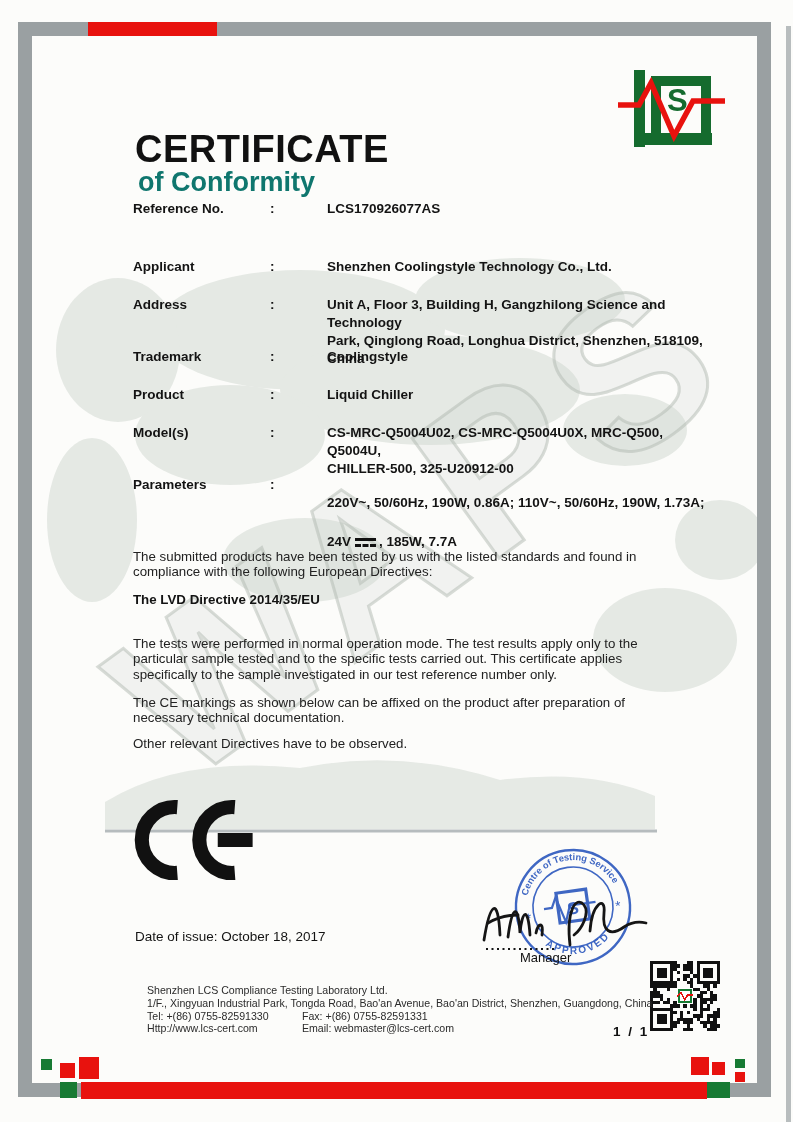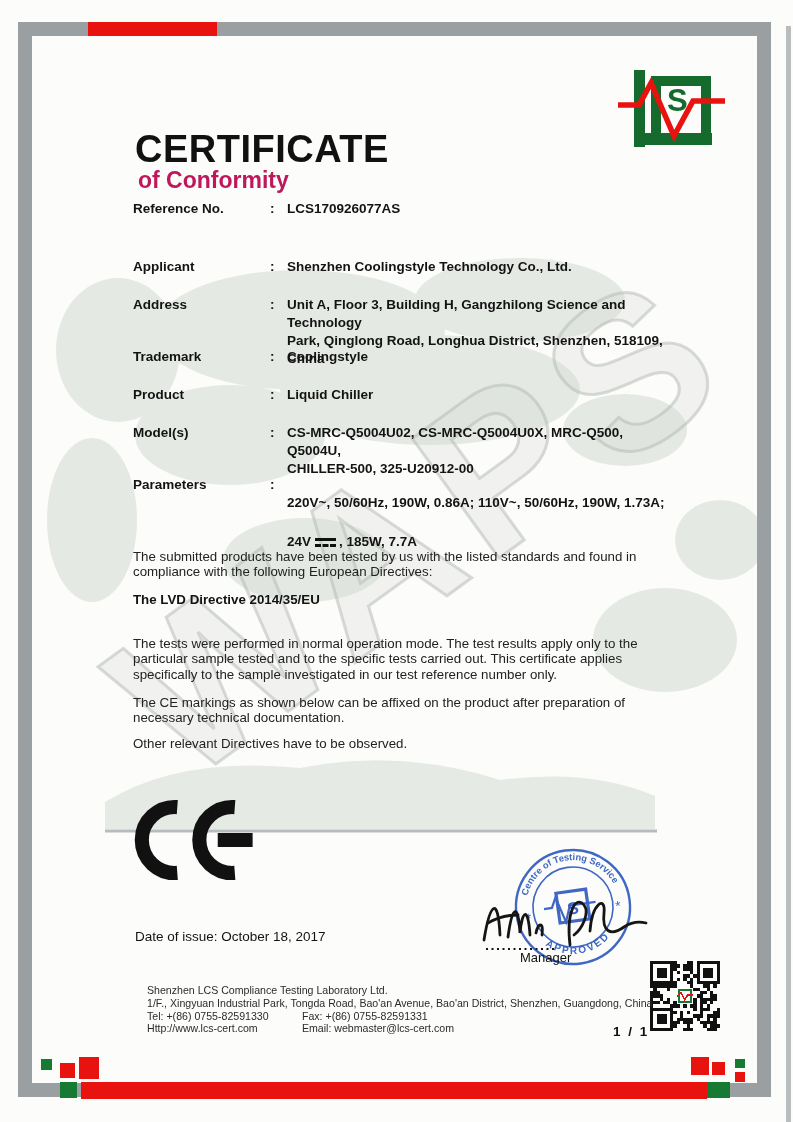--- a/index.html
+++ b/index.html
@@ -13,26 +13,26 @@
       transform:rotate(-36deg);transform-origin:50% 50%;
       color:rgba(203,209,203,0.22);-webkit-text-stroke:3px rgba(178,186,178,0.5);
       pointer-events:none;}
   
   .frame{position:absolute;left:18px;top:22px;width:753px;height:1075px;
          border:14px solid #9aa0a2;box-sizing:border-box;}
   .blk{position:absolute;}
   .red{background:#e8120e;} .grn{background:#177a33;} .grayedge{background:#b8bdbe;}
   
   .title1{position:absolute;left:135px;top:128px;font-size:38px;font-weight:700;letter-spacing:.5px;color:#111;}
-  .title2{position:absolute;left:138px;top:167px;font-size:23px;font-weight:700;color:#be185d;}
+  .title2{position:absolute;left:138px;top:167px;font-size:27px;font-weight:700;color:#0f766e;}
   
   .field-row{position:absolute;left:133px;display:flex;font-size:13.5px;font-weight:700;color:#131313;line-height:18px;}
   .f-label{width:137px;}
   .f-colon{width:17px;}
-  .f-value{width:386px;white-space:pre-line;}
+  .f-value{width:386px;white-space:pre-line;margin-left:40px;}
   .param2{margin-top:21px;display:flex;align-items:center;}
   .dc{display:inline-block;width:21px;height:11px;position:relative;margin:0 3px 0 4px;}
   .dc::before{content:"";position:absolute;left:0;right:0;top:1px;border-top:3px solid #111;}
   .dc::after{content:"";position:absolute;left:0;right:0;top:7px;border-top:3px dashed #111;}
   
   .para{position:absolute;left:133px;width:533px;font-size:13.3px;line-height:15.4px;color:#222;white-space:pre-line;}
   .bold{font-weight:700;color:#131313;}
   .std-row{position:absolute;left:133px;width:530px;display:flex;justify-content:space-between;
            font-size:13.5px;font-weight:700;color:#131313;}
   .date{position:absolute;left:135px;top:929px;font-size:13.5px;font-weight:400;color:#131313;}

